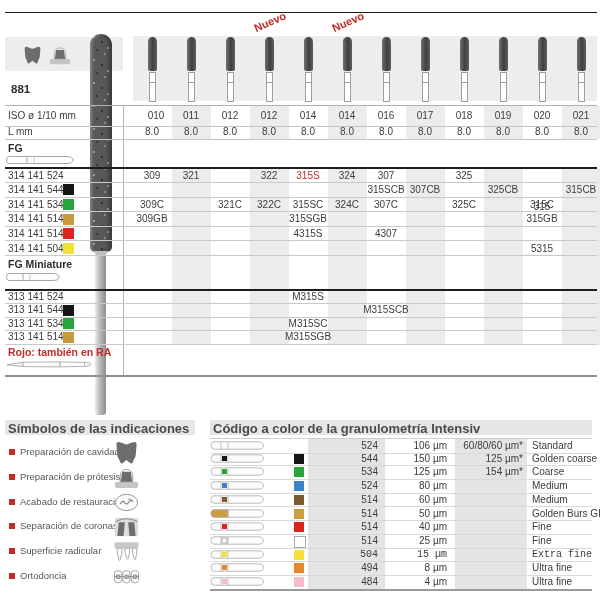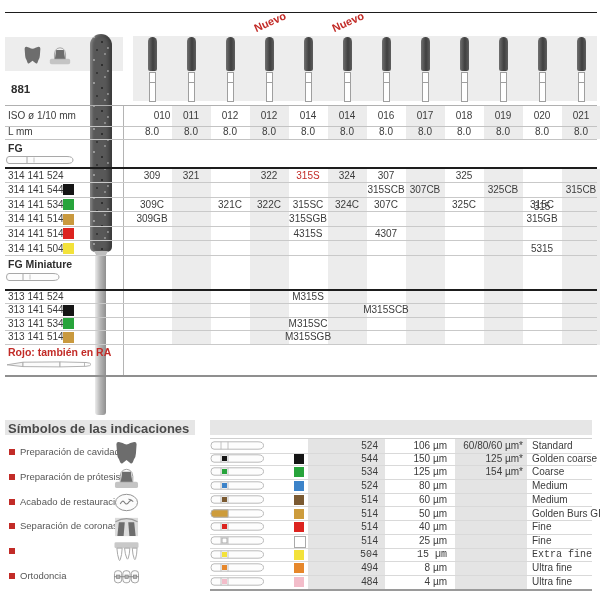--- a/index.html
+++ b/index.html
@@ -159,21 +159,21 @@
     </div>
 
   <div class="bigbur-head"></div>
   <div class="bigbur-neck"></div>
   <div class="bigbur-shank"></div>
 
   <div class="vdiv"></div>
 
   <div class="specrow" id="isoRow" style="top:105px;height:19.5px;border-top:1px solid #b0b0b0;border-bottom:1px solid #c3c3c3;">
     <span class="speclabel" style="line-height:19.5px;">ISO ø 1/10 mm</span>
-  <div class="cell" style="left:131px;line-height:19.5px;">010</div>
+  <div class="cell" style="left:125px;line-height:19.5px;">010</div>
       <div class="cell" style="left:160px;line-height:19.5px;">011</div>
       <div class="cell" style="left:199px;line-height:19.5px;">012</div>
       <div class="cell" style="left:238px;line-height:19.5px;">012</div>
       <div class="cell" style="left:277px;line-height:19.5px;">014</div>
       <div class="cell" style="left:316px;line-height:19.5px;">014</div>
       <div class="cell" style="left:355px;line-height:19.5px;">016</div>
       <div class="cell" style="left:394px;line-height:19.5px;">017</div>
       <div class="cell" style="left:433px;line-height:19.5px;">018</div>
       <div class="cell" style="left:472px;line-height:19.5px;">019</div>
       <div class="cell" style="left:511px;line-height:19.5px;">020</div>
@@ -314,28 +314,30 @@
       <div class="symItem" style="top:489.5px;">
         <div class="bullet"></div>
         <div class="lbl">Acabado de restauraciones</div>
       </div>
       <div class="symItem" style="top:514px;">
         <div class="bullet"></div>
         <div class="lbl">Separación de coronas</div>
       </div>
       <div class="symItem" style="top:539px;">
         <div class="bullet"></div>
+        <div class="lbl">Superficie radicular</div>
       </div>
       <div class="symItem" style="top:564px;">
         <div class="bullet"></div>
         <div class="lbl">Ortodoncia</div>
       </div>
     </div>
 
   <div class="titleband" style="left:210px;width:382px;"></div>
+  <div class="secTitle" style="left:213px;">Código a color de la granulometría Intensiv</div>
   <div class="band" style="left:308px;top:438px;width:77px;height:151px;background:#e4e4e4;"></div>
   <div class="band" style="left:455px;top:438px;width:72px;height:151px;background:#e4e4e4;"></div>
   <div id="granRows">
       <div class="granRow" style="top:438px;border-top:1px solid #cfcfcf;">
         <div class="gicon">
           <svg viewBox="0 0 56 11">
             <path d="M4,1.8 L48,1.8 Q53.5,1.8 53.5,5.5 Q53.5,9.2 48,9.2 L4,9.2 Q1,9.2 1,5.5 Q1,1.8 4,1.8 Z" fill="#fdfdfd" stroke="#b2b2b2" stroke-width="0.9"></path>
             <line x1="11" y1="1.8" x2="11" y2="9.2" stroke="#b2b2b2" stroke-width="0.8"></line>
             <line x1="18" y1="1.8" x2="18" y2="9.2" stroke="#b2b2b2" stroke-width="0.8"></line>
           </svg>

